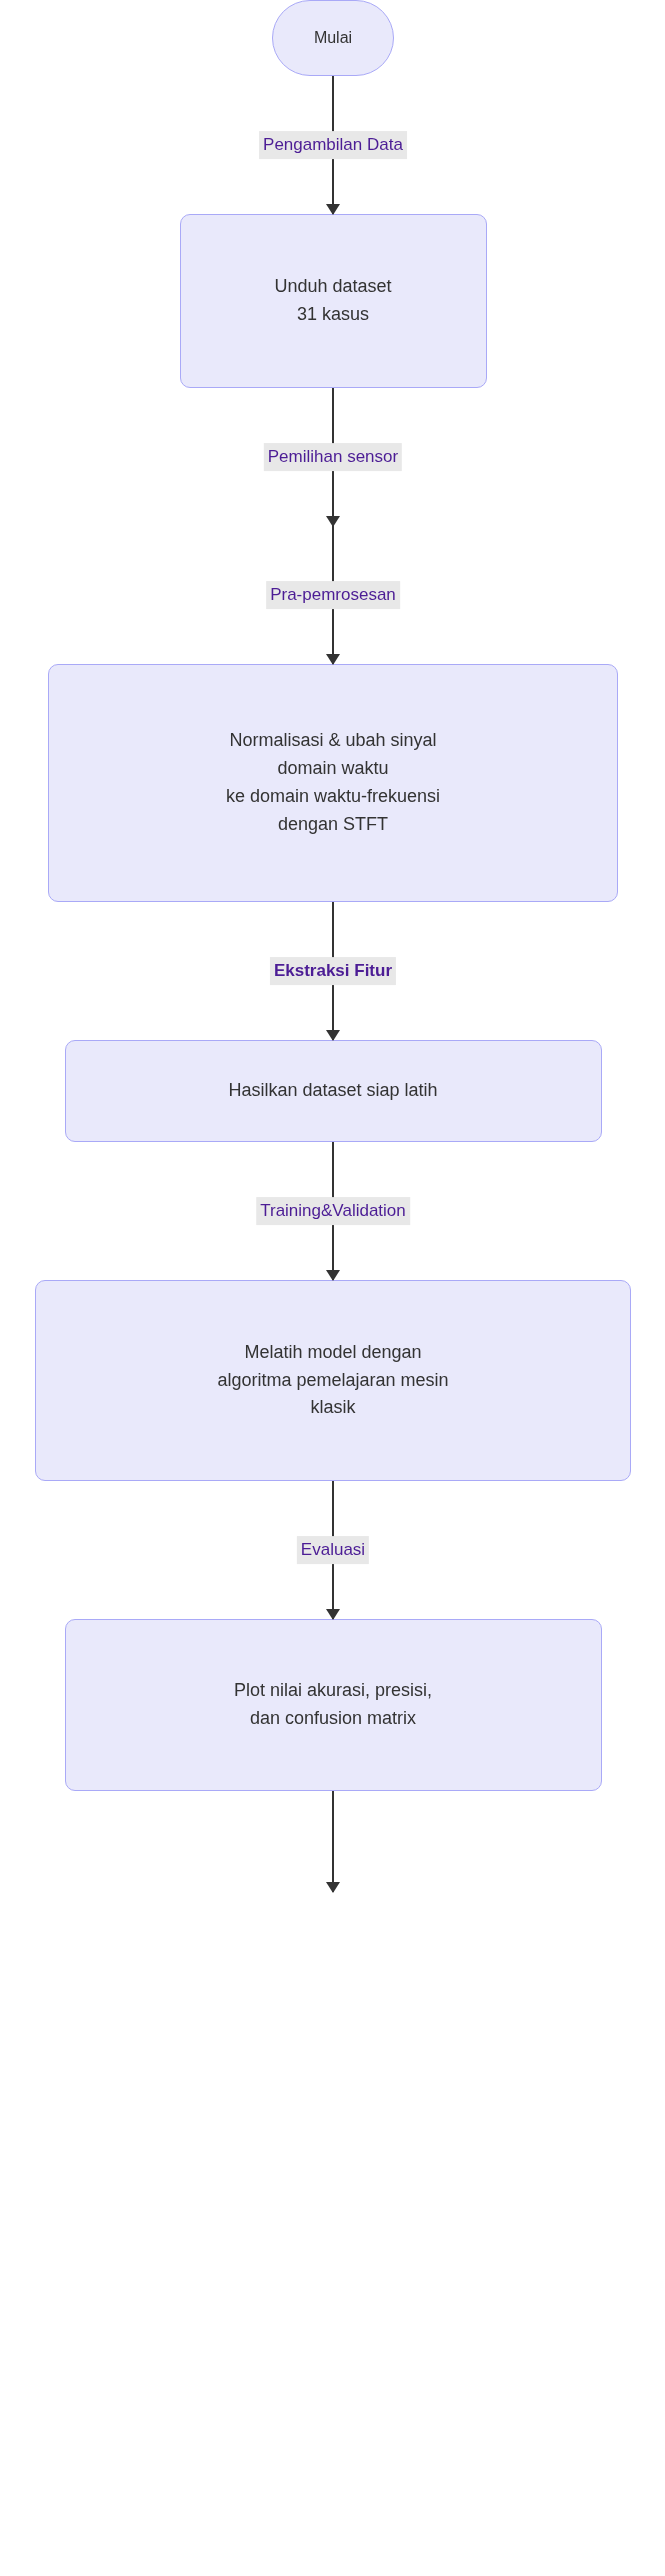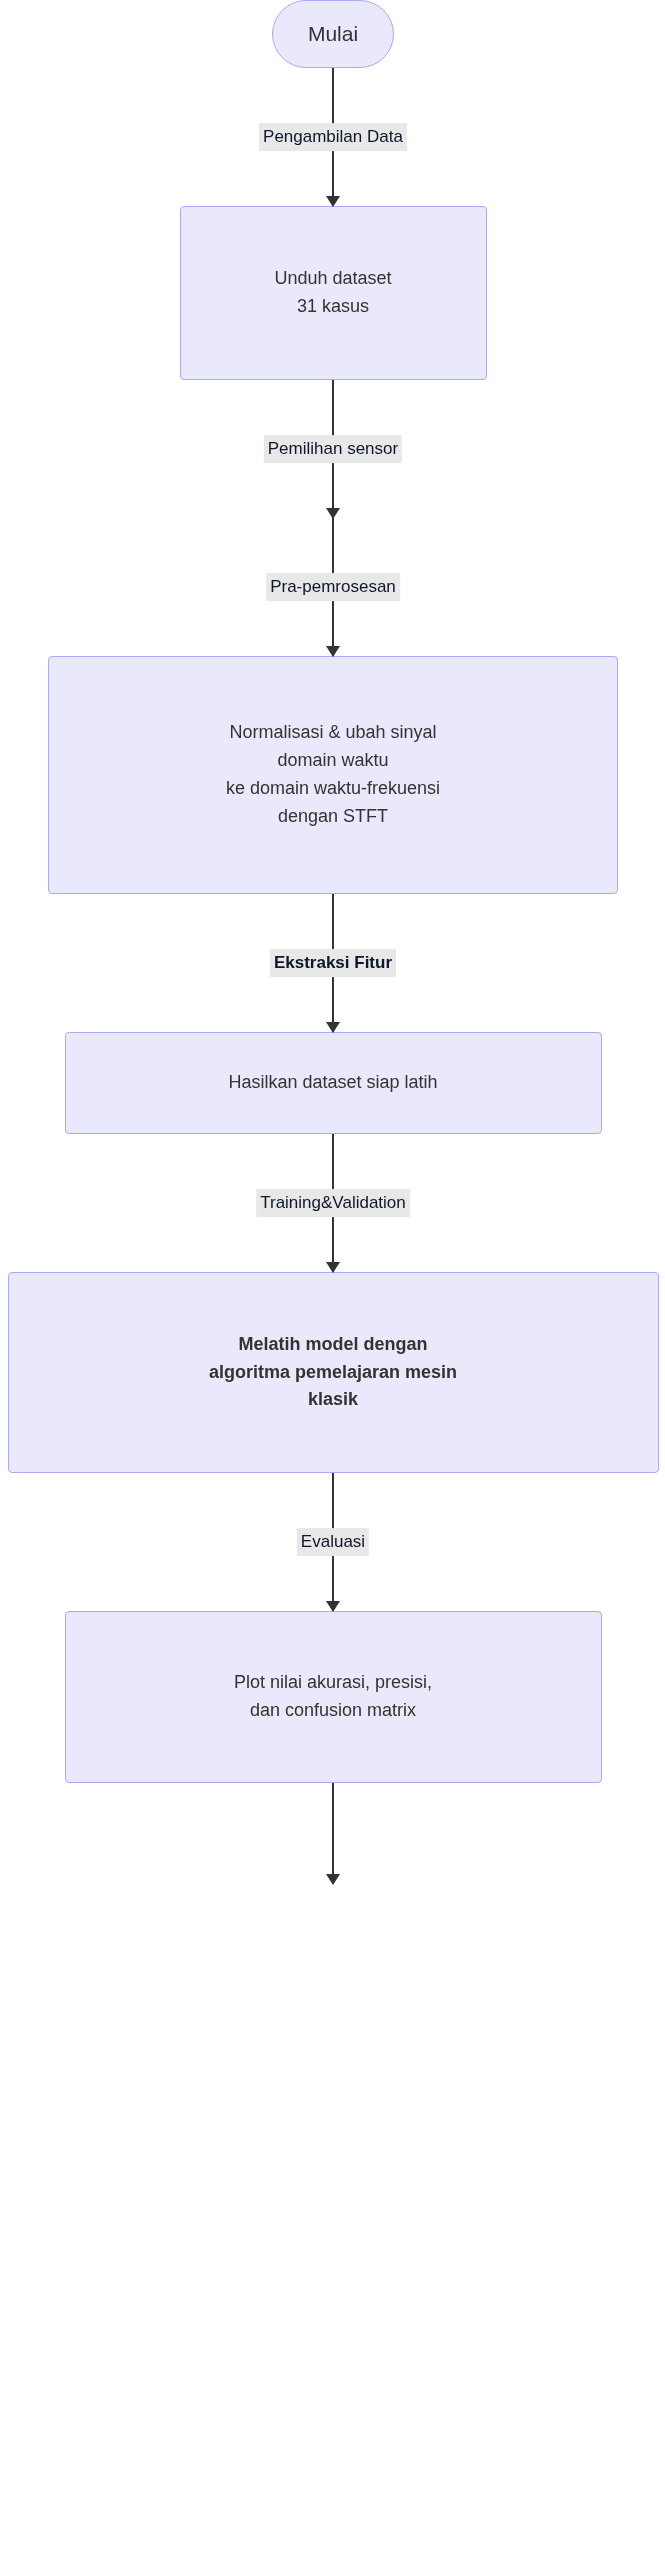--- a/index.html
+++ b/index.html
@@ -37,33 +37,33 @@
     align-items: center;
     justify-content: center;
     text-align: center;
     line-height: 1.55;
     font-size: 18px;
     font-weight: 400;
   }
   .node.terminal {
     border-radius: 6709px;
     width: 122px;
-    height: 68px;
-    font-size: 21px;
+    height: 76px;
+    font-size: 16px;
   }
   .node.process {
-    border-radius: 4px;
+    border-radius: 10px;
   }
 
   
   .n-unduh   { width: 307px; height: 174px; }
   .n-sinyal  { width: 651px; height: 178px; }
   .n-normal  { width: 570px; height: 238px; }
   .n-hasil   { width: 537px; height: 102px; }
-  .n-melatih { width: 651px; height: 201px; font-weight: bold; }
+  .n-melatih { width: 596px; height: 201px; }
   .n-plot    { width: 537px; height: 172px; justify-content: center; }
 
   .node .lines {
     padding: 0 12px;
   }
   .node .lines > div { white-space: nowrap; }
 
   
   .edge {
     position: relative;
@@ -83,21 +83,21 @@
     border-left: 7.4px solid transparent;
     border-right: 7.4px solid transparent;
     border-top: 11.4px solid #333333;
   }
   .edge .edge-label {
     position: absolute;
     top: 50%;
     left: 50%;
     transform: translate(-50%, -50%);
     background: #e8e8e8;
-    color: #0f172a;
+    color: #4c1d95;
     font-size: 17px;
     line-height: 1.28;
     padding: 2.7px 4px 3.4px 4px;
     white-space: nowrap;
   }
 
   
   .e-1 { height: 138px; }
   .e-2 { height: 138px; }
   .e-3 { height: 138px; }

